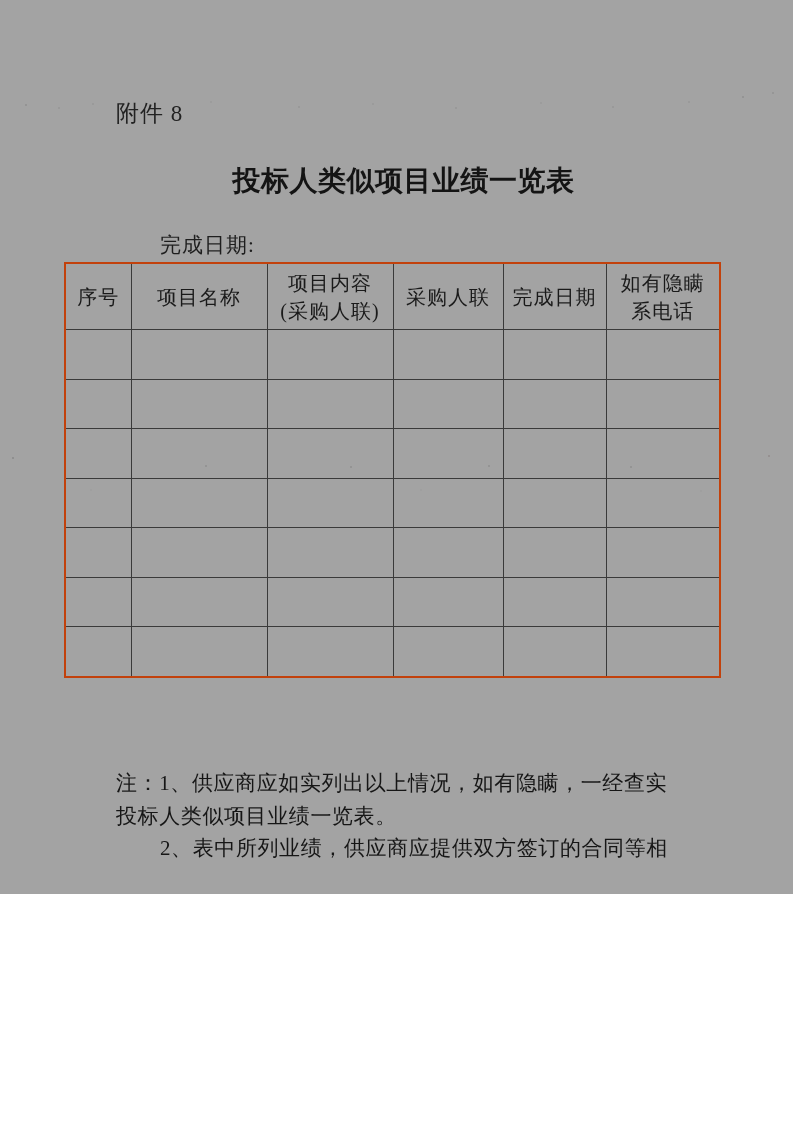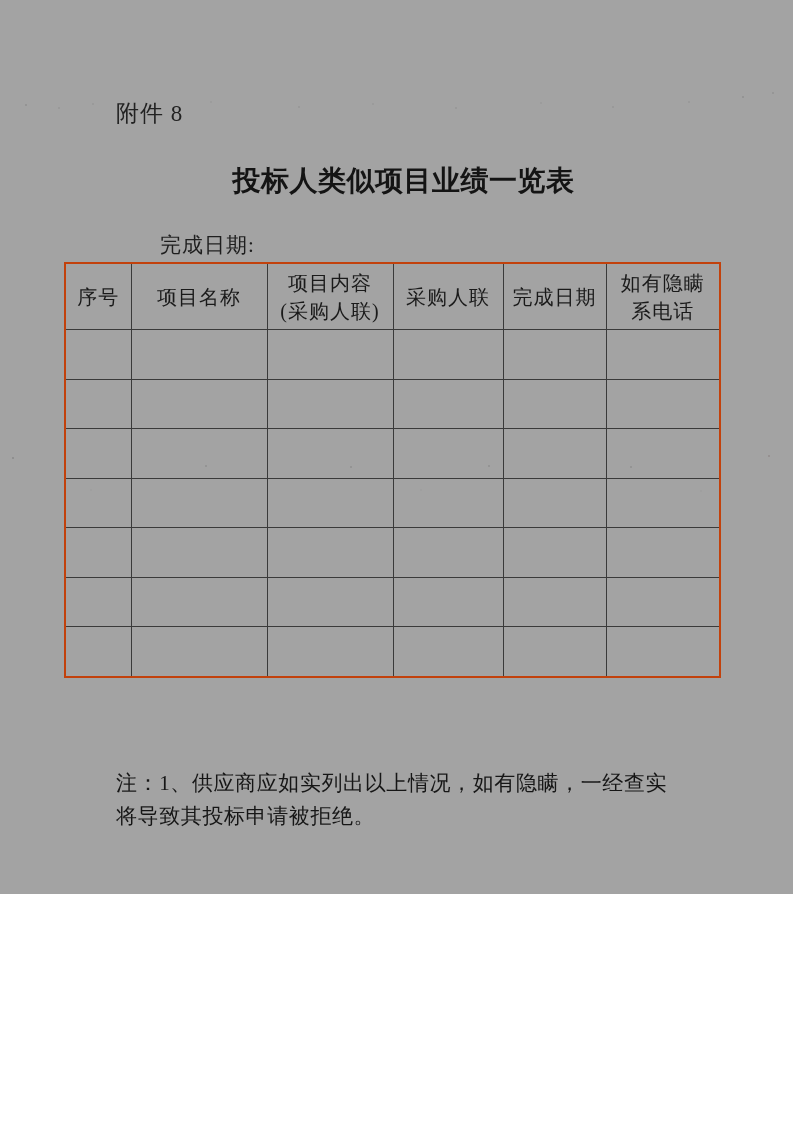--- a/index.html
+++ b/index.html
@@ -223,18 +223,19 @@
           <td></td>
           <td></td>
           <td></td>
           <td></td>
         </tr>
       </tbody>
   </table>
 
   <div class="notes">
     <div class="line">注：1、供应商应如实列出以上情况，如有隐瞒，一经查实</div>
-    <div class="line">将导致其投标申请被拒绝。</div>
+    <div class="line">投标人类似项目业绩一览表。</div>
+    <div class="line indent">2、表中所列业绩，供应商应提供双方签订的合同等相</div>
   </div>
 
   <div class="page-number">— 9 —</div>
 
 </div>
 
 </body></html>

